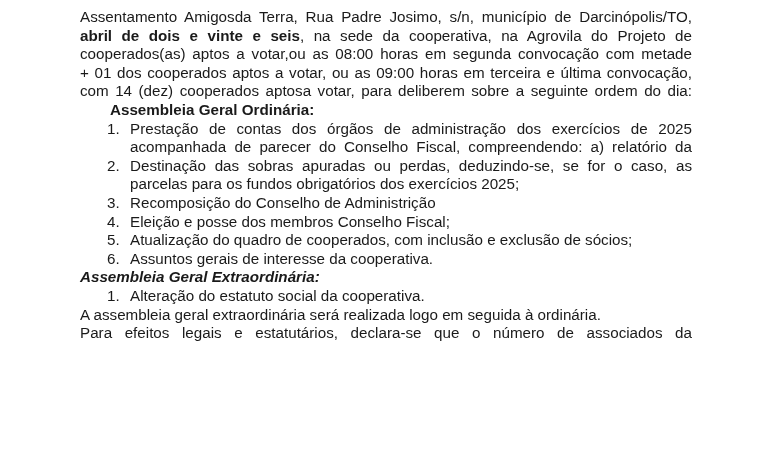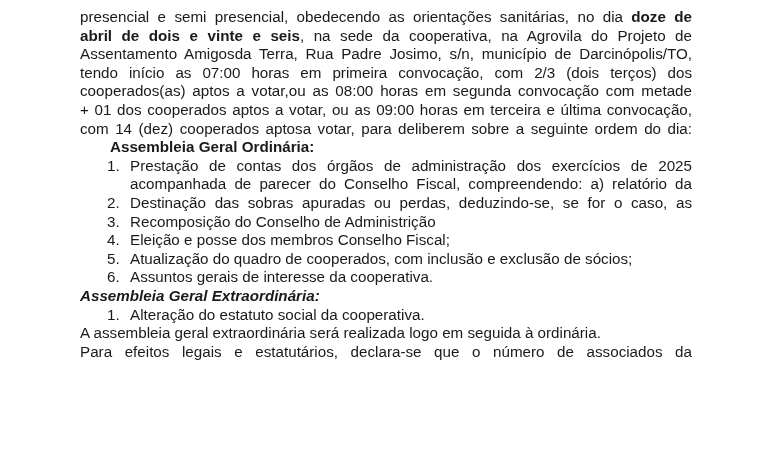--- a/index.html
+++ b/index.html
@@ -23,40 +23,39 @@
   .heading2 { font-weight: bold; font-style: italic; }
   .item { position: relative; padding-left: 50px; }
   .item .num { position: absolute; left: 27px; top: 0; }
   .item .txt { display: block; }
   .cont { padding-left: 50px; }
 </style>
 </head>
 <body>
 
 <div class="page" style="top:8px;">
-  <div class="line just"><span>presencial e semi presencial, obedecendo as orientações sanitárias, no dia </span><b>doze de</b></div>
+  <div class="line just">Assentamento Amigosda Terra, Rua Padre Josimo, s/n, município de Darcinópolis/TO,</div>
   <div class="line just"><b>abril de dois e vinte e seis</b><span>, na sede da cooperativa, na Agrovila do Projeto de</span></div>
-  <div class="line just">Assentamento Amigosda Terra, Rua Padre Josimo, s/n, município de Darcinópolis/TO,</div>
-  <div class="line just">tendo início as 07:00 horas em primeira convocação, com 2/3 (dois terços) dos</div>
   <div class="line just">cooperados(as) aptos a votar,ou as 08:00 horas em segunda convocação com metade</div>
   <div class="line just">+ 01 dos cooperados aptos a votar, ou as 09:00 horas em terceira e última convocação,</div>
   <div class="line just">com 14 (dez) cooperados aptosa votar, para deliberem sobre a seguinte ordem do dia:</div>
 
   <div class="line heading">Assembleia Geral Ordinária:</div>
 
   <div class="line item just">
       <span class="num">1.</span>
       <span class="txt">Prestação de contas dos órgãos de administração dos exercícios de 2025</span>
     </div>
   <div class="line cont just">acompanhada de parecer do Conselho Fiscal, compreendendo: a) relatório da</div>
 
   <div class="line item just">
       <span class="num">2.</span>
       <span class="txt">Destinação das sobras apuradas ou perdas, deduzindo-se, se for o caso, as</span>
     </div>
+  <div class="line cont">parcelas para os fundos obrigatórios dos exercícios 2025;</div>
 
   <div class="line item">
       <span class="num">3.</span>
       <span class="txt">Recomposição do Conselho de Administrição</span>
     </div>
   <div class="line item">
       <span class="num">4.</span>
       <span class="txt">Eleição e posse dos membros Conselho Fiscal;</span>
     </div>
   <div class="line item">

